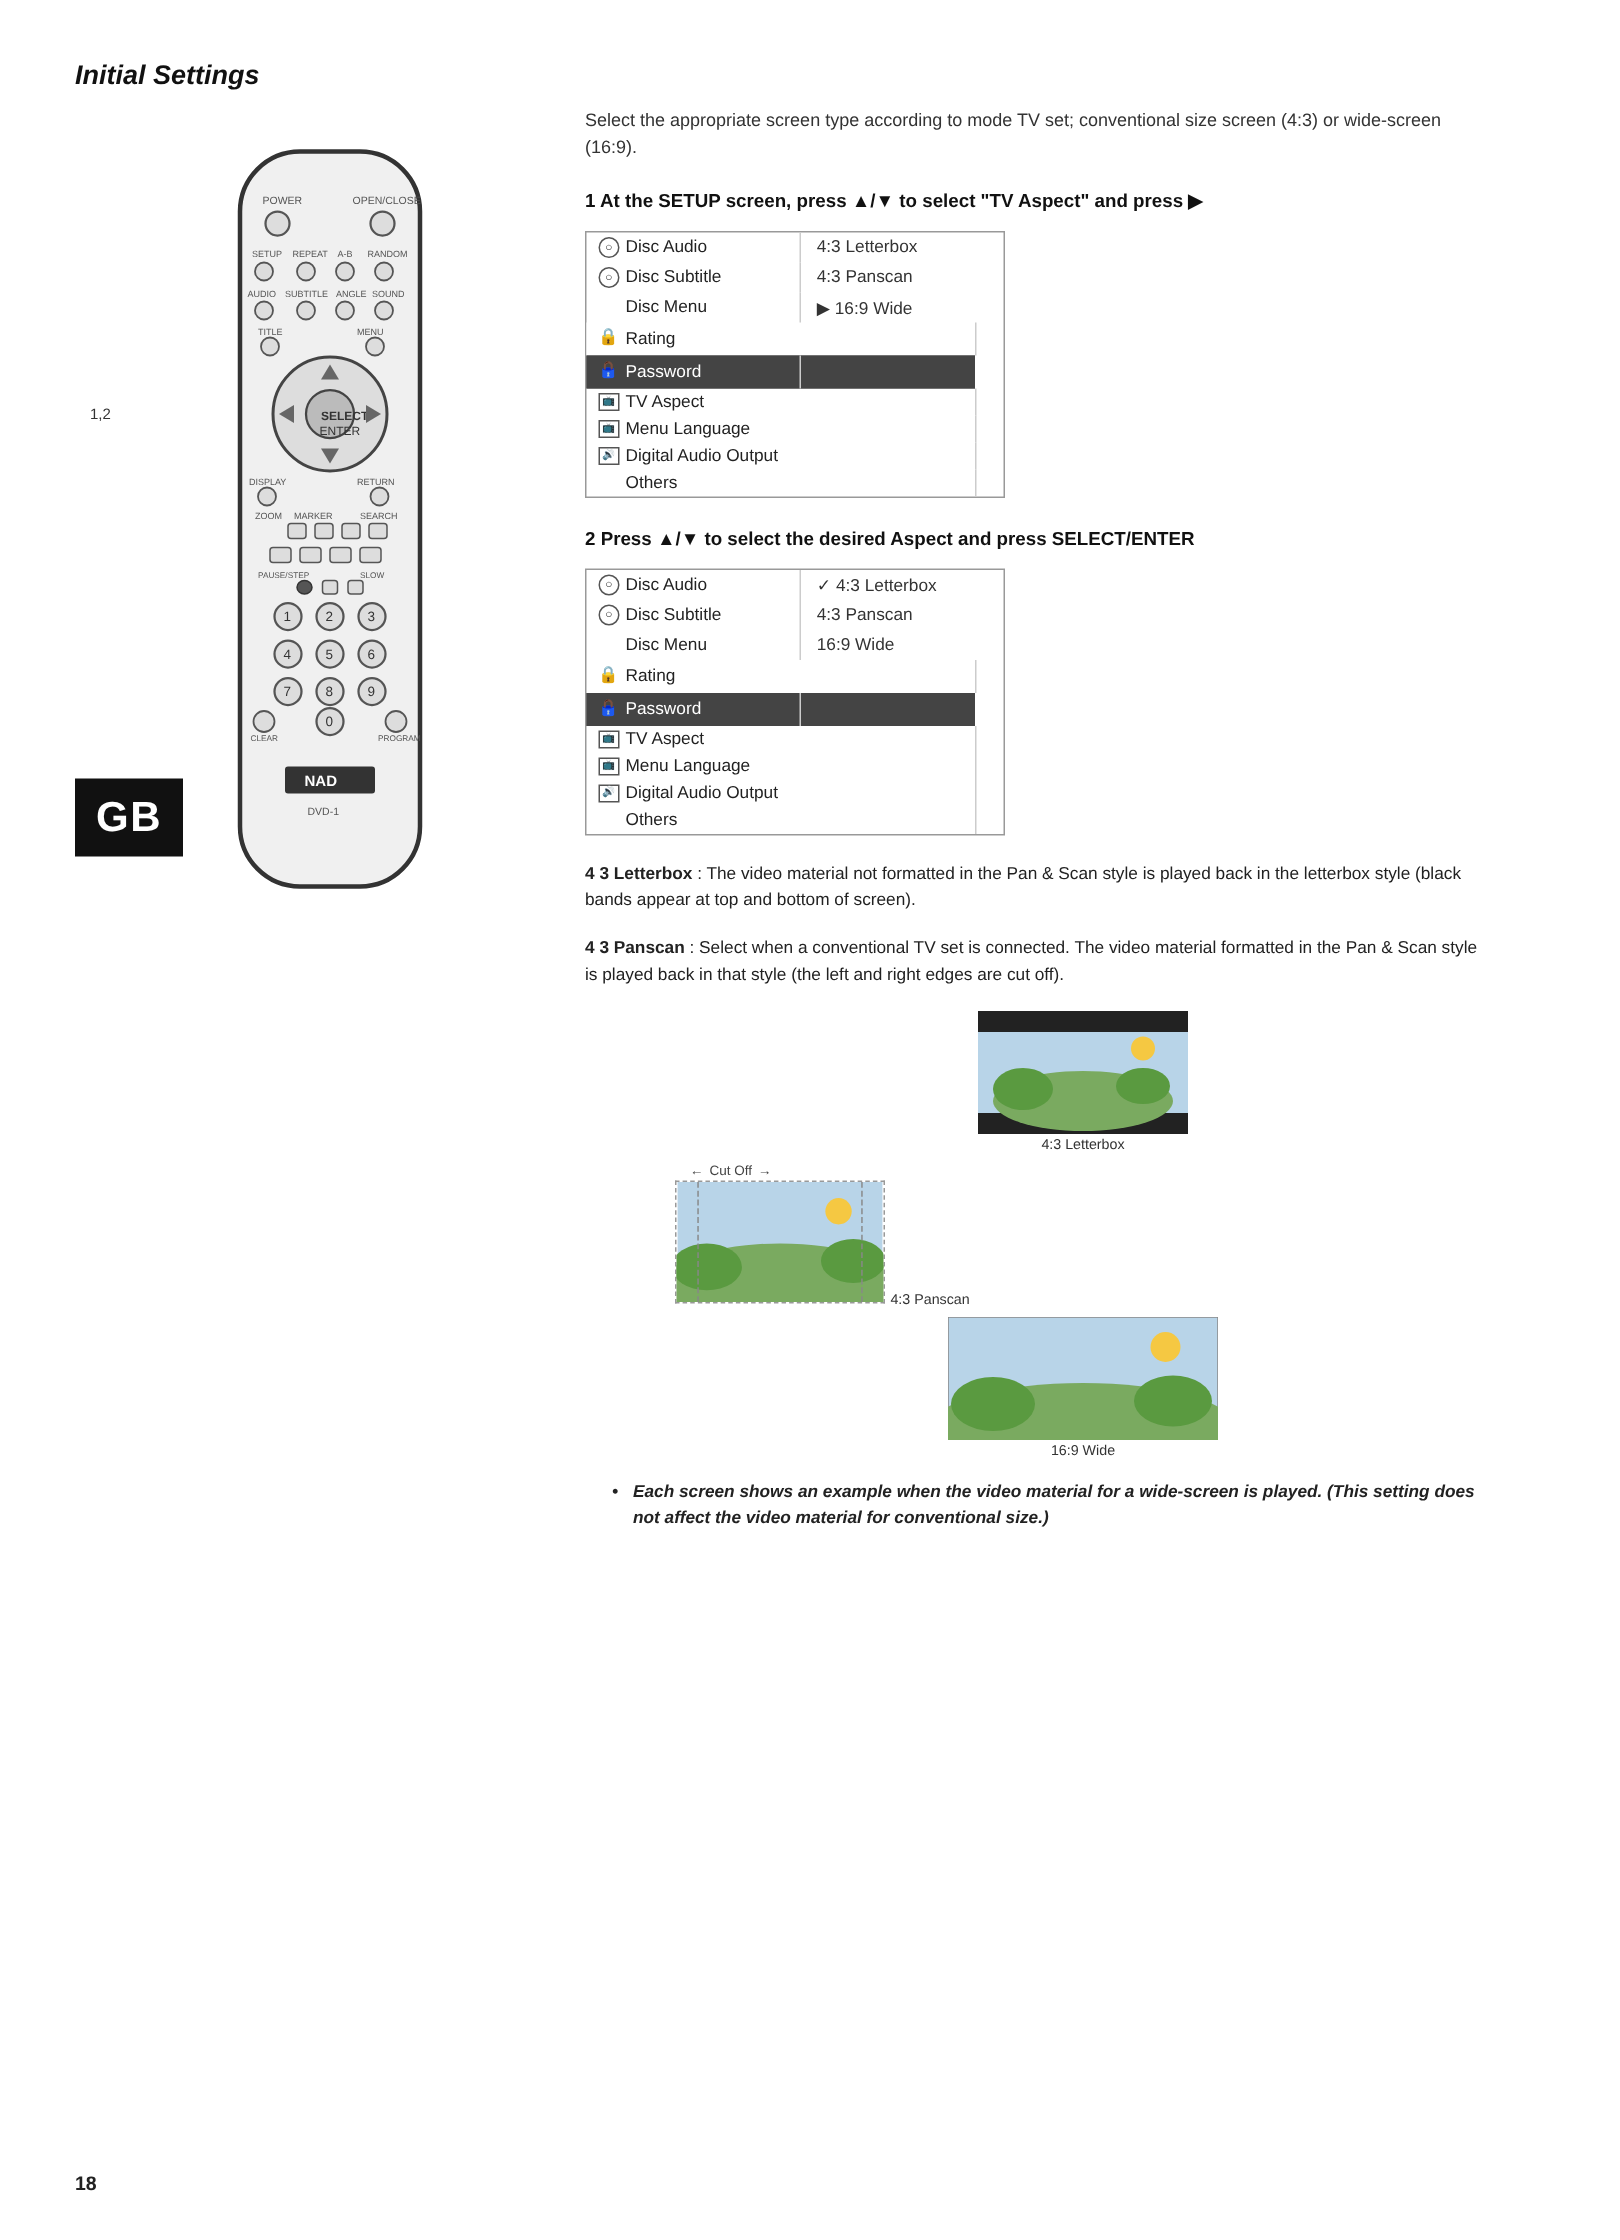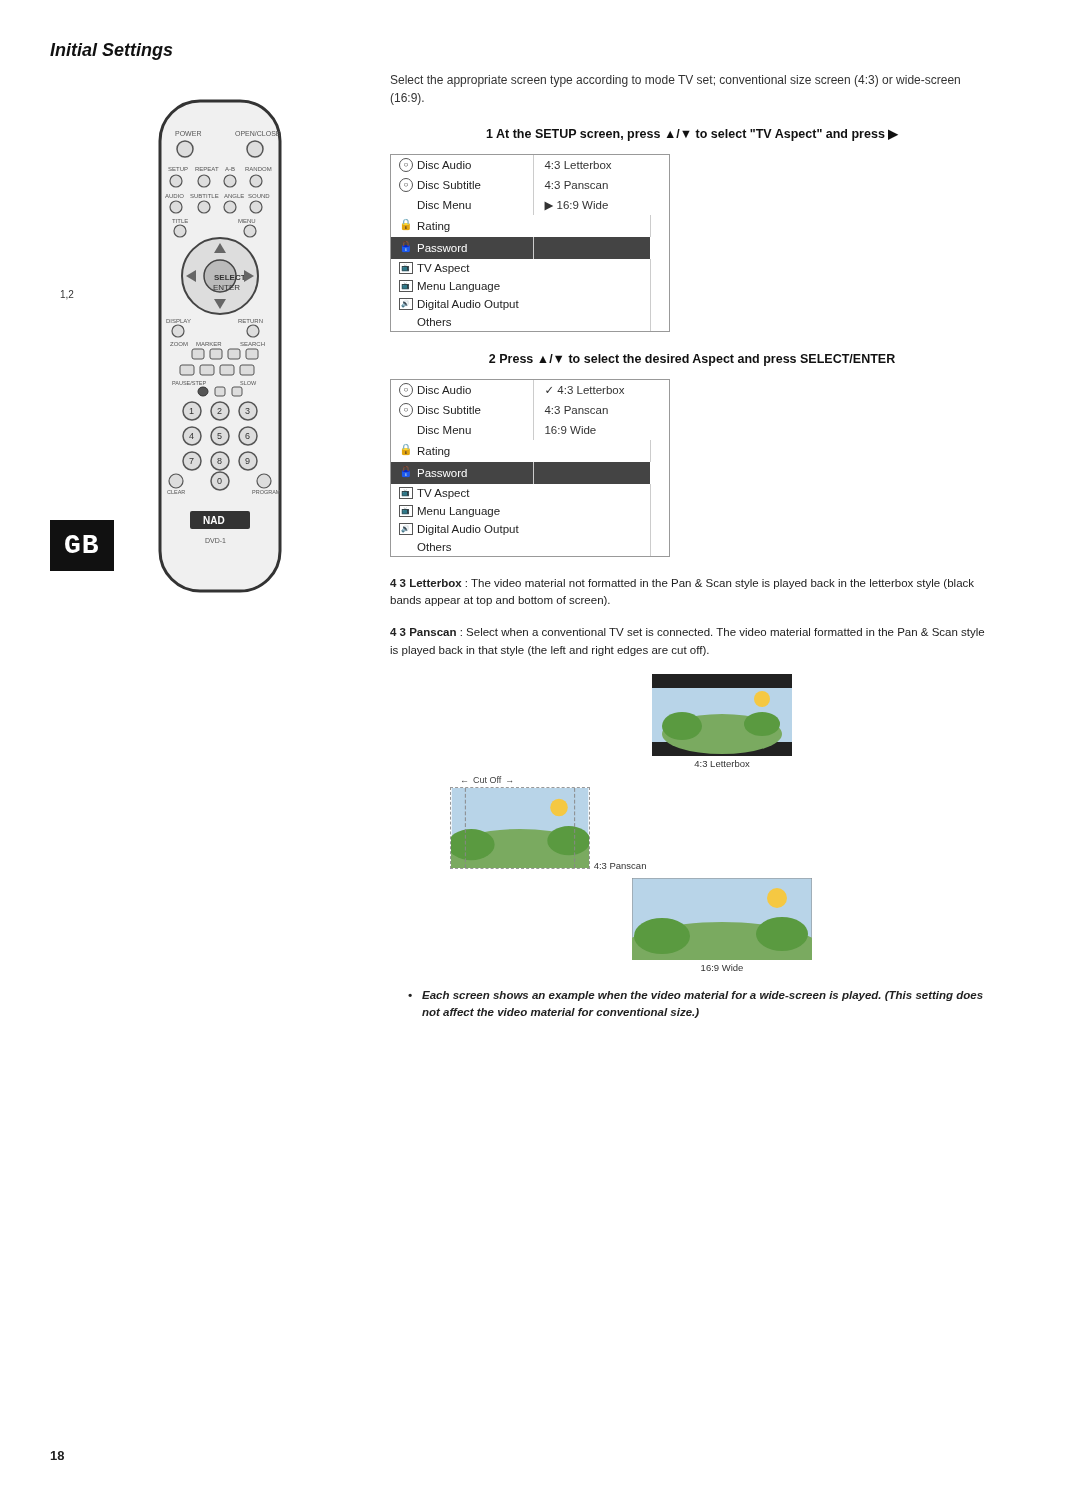--- a/index.html
+++ b/index.html
@@ -80,21 +80,20 @@
       color: #333;
     }
 
     
     .step-heading {
       font-size: 12.5px;
       font-weight: bold;
       line-height: 1.5;
       margin-bottom: 10px;
       color: #111;
-      text-align: center;
     }
 
     
     .menu-table {
       border: 1px solid #999;
       width: 280px;
       margin-bottom: 18px;
       font-size: 11.5px;
     }
 
@@ -148,21 +147,20 @@
     .gb-badge {
       position: absolute;
       left: 0;
       bottom: 60px;
       background: #111;
       color: #fff;
       font-size: 28px;
       font-weight: bold;
       padding: 10px 14px;
       letter-spacing: 1px;
-      font-family: Liberation Mono, monospace;
     }
 
     
     .page-number {
       position: absolute;
       bottom: 30px;
       left: 50px;
       font-size: 13px;
       font-weight: bold;
     }
@@ -215,21 +213,21 @@
       text-align: center;
       margin-top: 2px;
     }
 
     
     .remote-label {
       position: absolute;
       font-size: 10px;
       color: #333;
       left: 10px;
-      top: 218px;
+      top: 200px;
     }
   </style>
 </head>
 <body>
 
 <div class="page-container">
 
   <h2 class="section-title">Initial Settings</h2>
 
 

